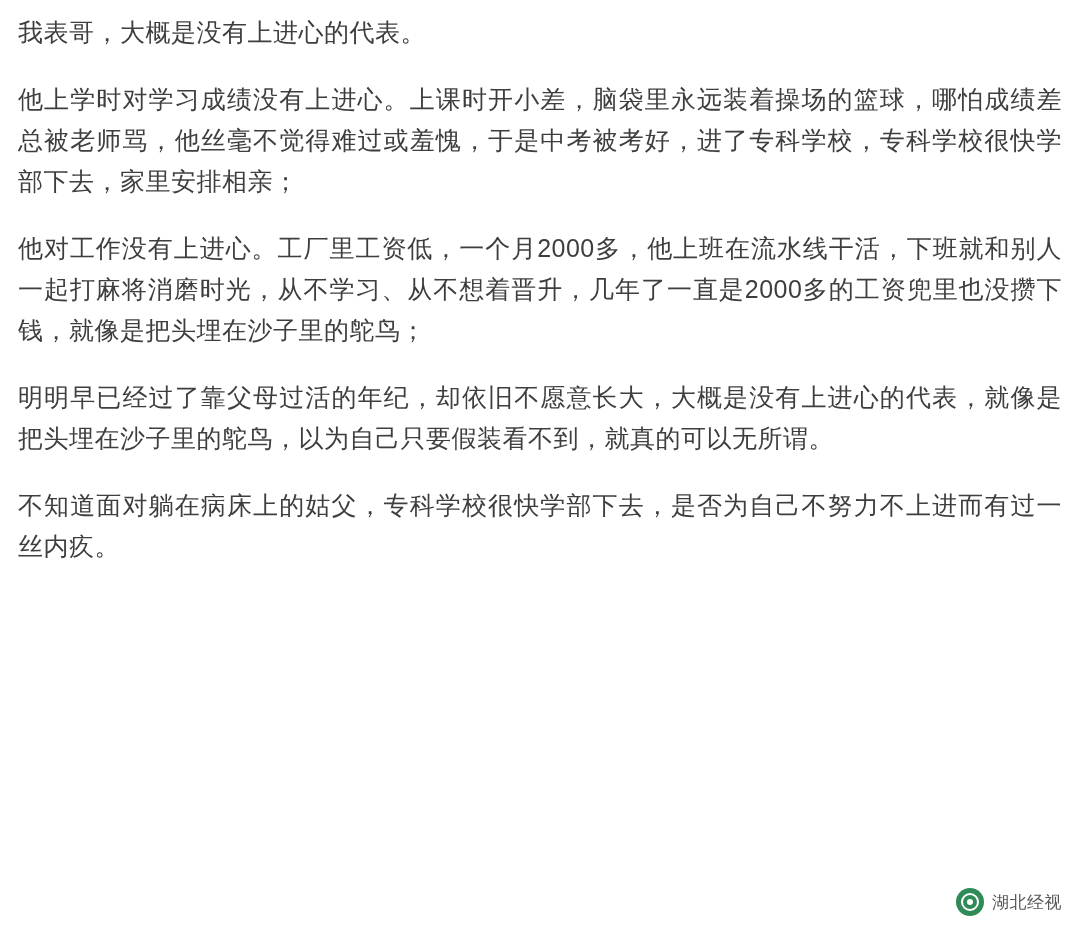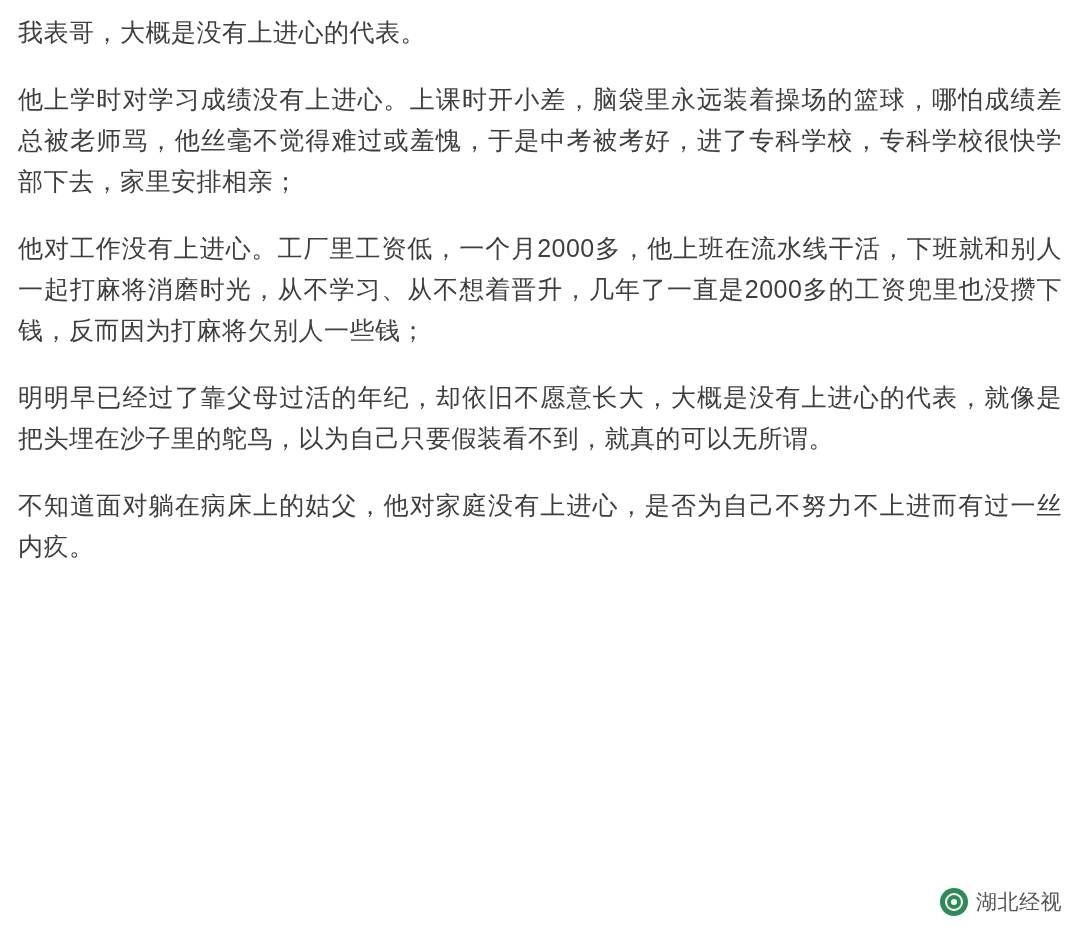--- a/index.html
+++ b/index.html
@@ -65,35 +65,35 @@
     position: absolute;
     left: 50%;
     top: 50%;
     width: 6px;
     height: 6px;
     margin: -3px 0 0 -3px;
     border-radius: 50%;
     background: #ffffff;
   }
   .badge-text {
-    font-size: 21px;
+    font-size: 17px;
     color: #555555;
     letter-spacing: 0.5px;
     white-space: nowrap;
   }
 </style>
 </head>
 <body>
 
 <div class="article">
   <p class="para">我表哥，大概是没有上进心的代表。</p>
   <p class="para">他上学时对学习成绩没有上进心。上课时开小差，脑袋里永远装着操场的篮球，哪怕成绩差总被老师骂，他丝毫不觉得难过或羞愧，于是中考被考好，进了专科学校，专科学校很快学部下去，家里安排相亲；</p>
-  <p class="para">他对工作没有上进心。工厂里工资低，一个月2000多，他上班在流水线干活，下班就和别人一起打麻将消磨时光，从不学习、从不想着晋升，几年了一直是2000多的工资兜里也没攒下钱，反而因为打麻将欠别人一些钱；</p>
+  <p class="para">他对工作没有上进心。工厂里工资低，一个月2000多，他上班在流水线干活，下班就和别人一起打麻将消磨时光，从不学习、从不想着晋升，几年了一直是2000多的工资兜里也没攒下钱，就像是把头埋在沙子里的鸵鸟；</p>
   <p class="para">明明早已经过了靠父母过活的年纪，却依旧不愿意长大，大概是没有上进心的代表，就像是把头埋在沙子里的鸵鸟，以为自己只要假装看不到，就真的可以无所谓。</p>
-  <p class="para">不知道面对躺在病床上的姑父，他对家庭没有上进心，是否为自己不努力不上进而有过一丝内疚。</p>
+  <p class="para">不知道面对躺在病床上的姑父，专科学校很快学部下去，是否为自己不努力不上进而有过一丝内疚。</p>
 </div>
 
 <div class="footer-badge">
   <span class="badge-logo">
     <span class="inner-ring"></span>
     <span class="inner-dot"></span>
   </span>
   <span class="badge-text">湖北经视</span>
 </div>
 

